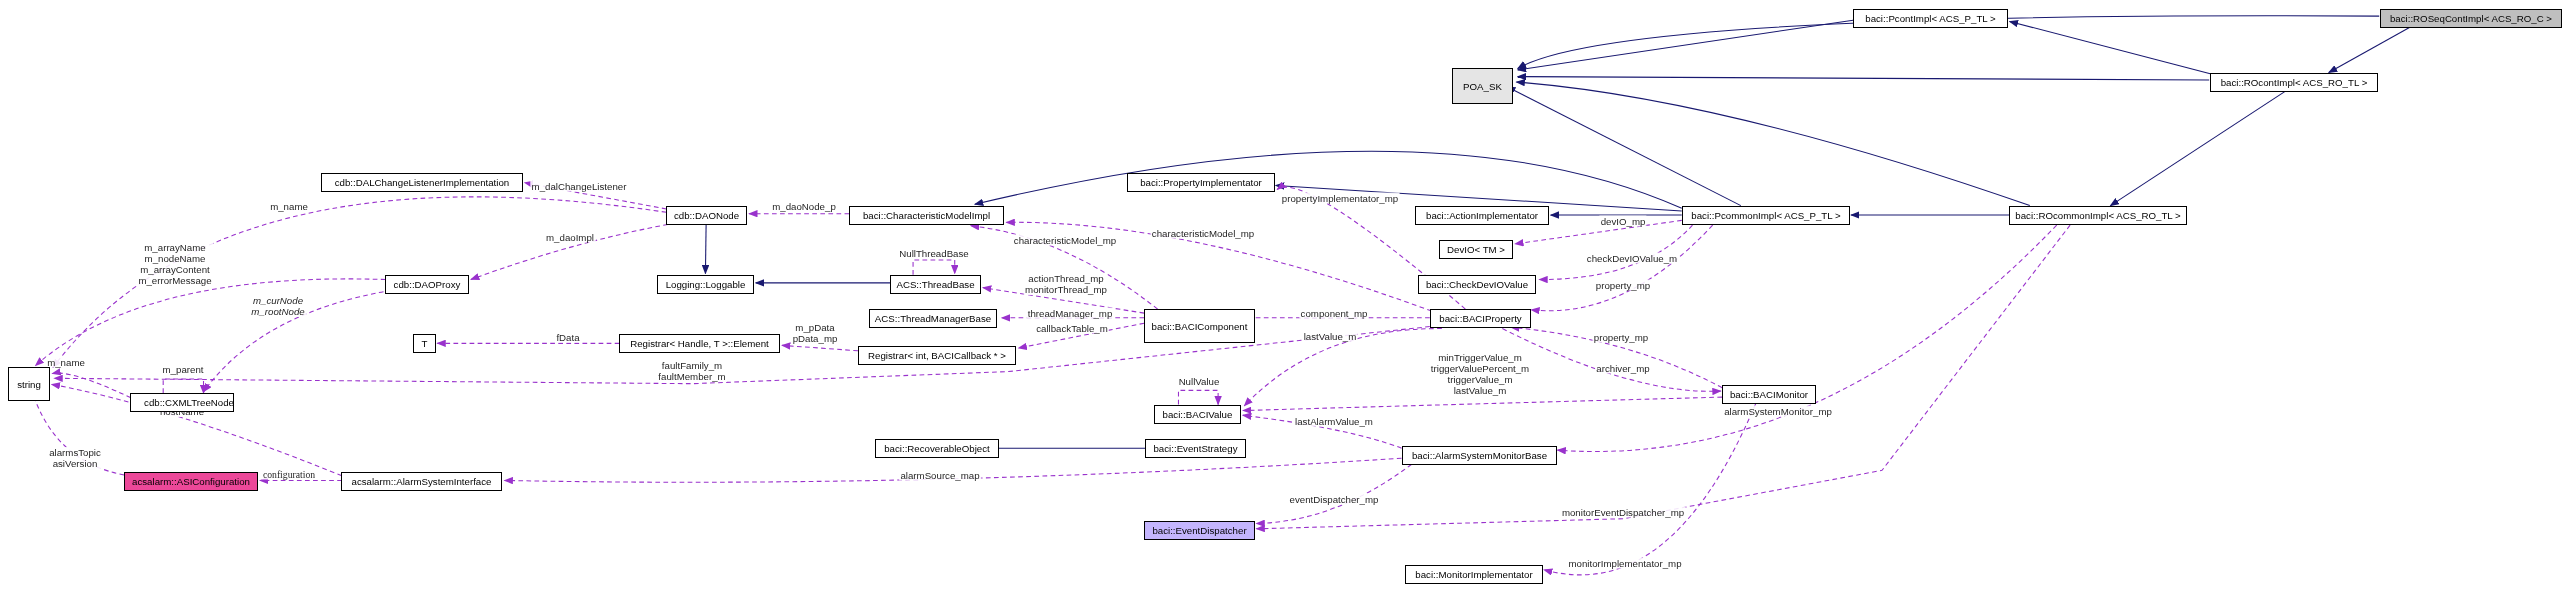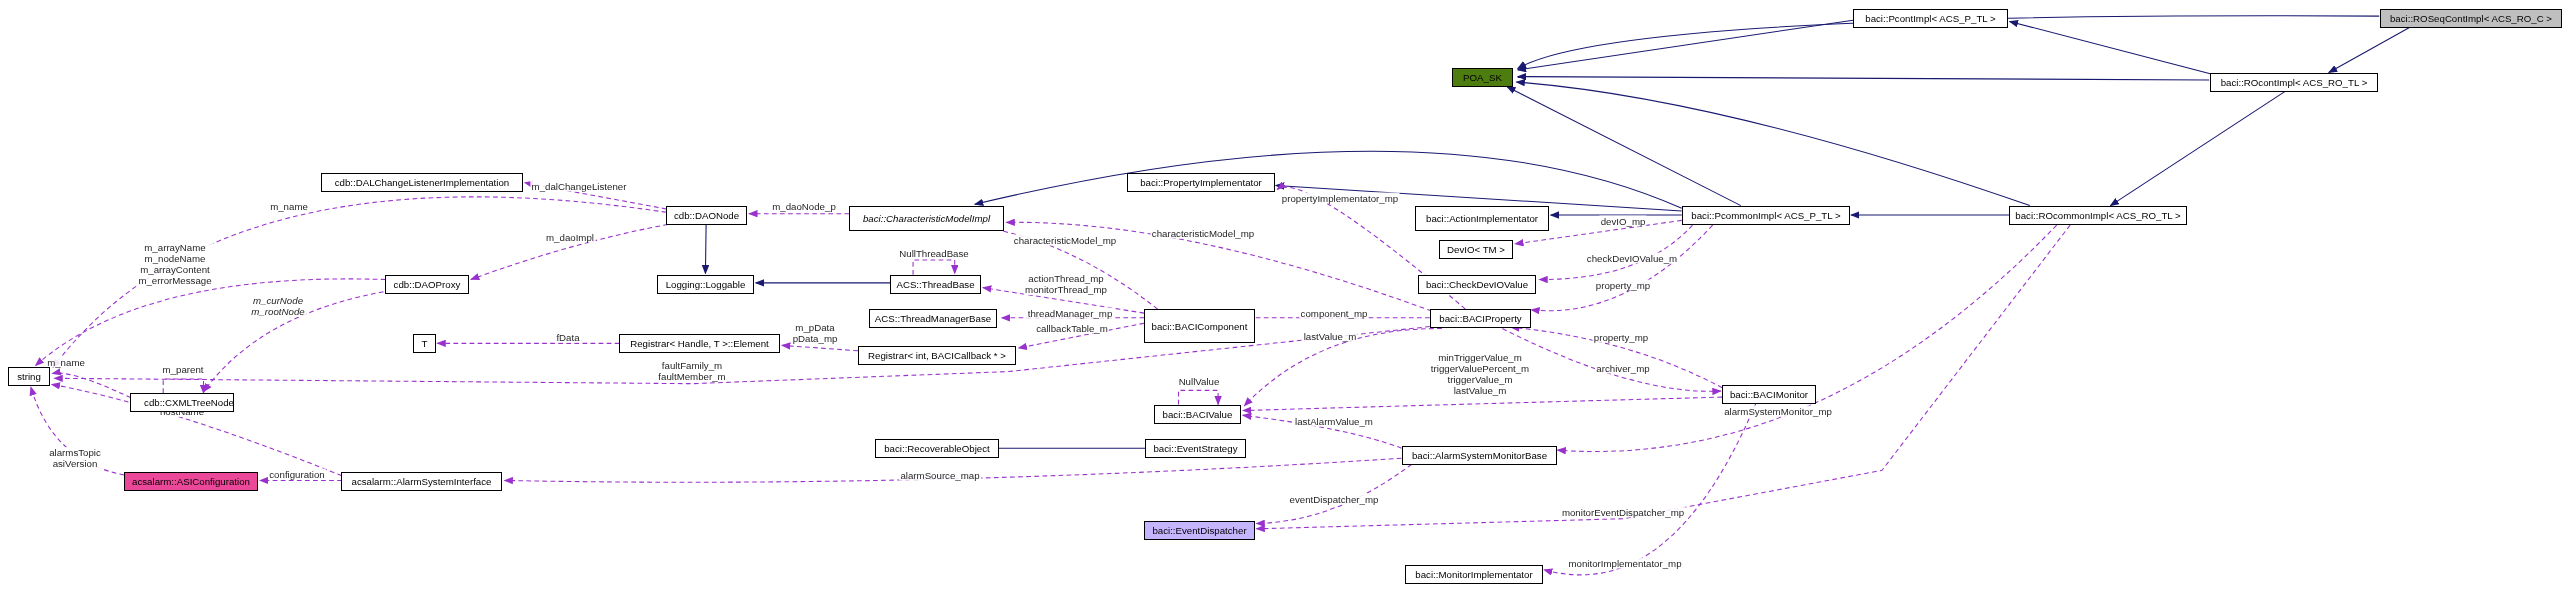--- a/index.html
+++ b/index.html
@@ -75,43 +75,43 @@
       <path d="M508,708 Q250,604 76,572" fill="none" stroke="#9932cc" stroke-width="1.6" stroke-dasharray="7,5" marker-end="url(#arr-usage)"></path>
       <path d="M184,707 Q77.5,686.5 45,576" fill="none" stroke="#9932cc" stroke-width="1.6" stroke-dasharray="7,5" marker-end="url(#arr-usage)"></path>
       <path d="M508,715 L386,715" fill="none" stroke="#9932cc" stroke-width="1.6" stroke-dasharray="7,5" marker-end="url(#arr-usage)"></path>
       <path d="M2085,682 Q1378.5,727.5 750,715" fill="none" stroke="#9932cc" stroke-width="1.6" stroke-dasharray="7,5" marker-end="url(#arr-usage)"></path>
       <path d="M2100,691 Q1985.5,777 1869,779" fill="none" stroke="#9932cc" stroke-width="1.6" stroke-dasharray="7,5" marker-end="url(#arr-usage)"></path>
       <path d="M3080,335 L2800,700 L2415,772 L1869,787" fill="none" stroke="#9932cc" stroke-width="1.6" stroke-dasharray="7,5" marker-end="url(#arr-usage)"></path>
       <path d="M2612,601 Q2485.5,899.5 2297,848" fill="none" stroke="#9932cc" stroke-width="1.6" stroke-dasharray="7,5" marker-end="url(#arr-usage)"></path>
       <path d="M1753,602 L1753,581 L1812,581 L1812,602" fill="none" stroke="#9932cc" stroke-width="1.6" stroke-dasharray="7,5" marker-end="url(#arr-usage)"></path>
     </svg>
     <div class="node" style="left: 1853px; top: 8.7px; width: 155px; height: 19px; border-color: rgb(0, 0, 0); background: rgb(255, 255, 255); color: rgb(0, 0, 0);">baci::PcontImpl&lt; ACS_P_TL &gt;</div>
-    <div class="node" style="left: 1452px; top: 68px; width: 61px; height: 19px; border-color: rgb(0, 0, 0); background: #4d7c0f; color: rgb(0, 0, 0);">POA_SK</div>
+    <div class="node" style="left: 1452px; top: 68px; width: 61px; height: 36px; border-color: rgb(0, 0, 0); background: #e5e5e5; color: rgb(0, 0, 0);">POA_SK</div>
     <div class="node" style="left: 2210px; top: 73px; width: 168px; height: 19px; border-color: rgb(0, 0, 0); background: rgb(255, 255, 255); color: rgb(0, 0, 0);">baci::ROcontImpl&lt; ACS_RO_TL &gt;</div>
     <div class="node highlight" style="left: 2380px; top: 8.7px; width: 182px; height: 19px; border-color: rgb(0, 0, 0); background: rgb(191, 191, 191); color: rgb(0, 0, 0);">baci::ROSeqContImpl&lt; ACS_RO_C &gt;</div>
     <div class="node" style="left: 321px; top: 173px; width: 202px; height: 19px; border-color: rgb(0, 0, 0); background: rgb(255, 255, 255); color: rgb(0, 0, 0);">cdb::DALChangeListenerImplementation</div>
     <div class="node" style="left: 666px; top: 206px; width: 81px; height: 19px; border-color: rgb(0, 0, 0); background: rgb(255, 255, 255); color: rgb(0, 0, 0);">cdb::DAONode</div>
-    <div class="node" style="left: 849px; top: 206px; width: 155px; height: 25px; border-color: rgb(0, 0, 0); background: rgb(255, 255, 255); color: rgb(0, 0, 0); font-style: italic;">baci::CharacteristicModelImpl</div>
+    <div class="node" style="left: 849px; top: 206px; width: 155px; height: 19px; border-color: rgb(0, 0, 0); background: rgb(255, 255, 255); color: rgb(0, 0, 0);">baci::CharacteristicModelImpl</div>
     <div class="node" style="left: 1127px; top: 173px; width: 148px; height: 19px; border-color: rgb(0, 0, 0); background: rgb(255, 255, 255); color: rgb(0, 0, 0);">baci::PropertyImplementator</div>
-    <div class="node" style="left: 1415px; top: 206px; width: 134px; height: 25px; border-color: rgb(0, 0, 0); background: rgb(255, 255, 255); color: rgb(0, 0, 0);">baci::ActionImplementator</div>
+    <div class="node" style="left: 1415px; top: 206px; width: 134px; height: 19px; border-color: rgb(0, 0, 0); background: rgb(255, 255, 255); color: rgb(0, 0, 0);">baci::ActionImplementator</div>
     <div class="node" style="left: 1682px; top: 206px; width: 168px; height: 19px; border-color: rgb(0, 0, 0); background: rgb(255, 255, 255); color: rgb(0, 0, 0);">baci::PcommonImpl&lt; ACS_P_TL &gt;</div>
     <div class="node" style="left: 2009px; top: 206px; width: 178px; height: 19px; border-color: rgb(0, 0, 0); background: rgb(255, 255, 255); color: rgb(0, 0, 0);">baci::ROcommonImpl&lt; ACS_RO_TL &gt;</div>
     <div class="node" style="left: 1439px; top: 240px; width: 74px; height: 19px; border-color: rgb(0, 0, 0); background: rgb(255, 255, 255); color: rgb(0, 0, 0);">DevIO&lt; TM &gt;</div>
     <div class="node" style="left: 385px; top: 275px; width: 84px; height: 19px; border-color: rgb(0, 0, 0); background: rgb(255, 255, 255); color: rgb(0, 0, 0);">cdb::DAOProxy</div>
     <div class="node" style="left: 657px; top: 275px; width: 97px; height: 19px; border-color: rgb(0, 0, 0); background: rgb(255, 255, 255); color: rgb(0, 0, 0);">Logging::Loggable</div>
     <div class="node" style="left: 890px; top: 275px; width: 91px; height: 19px; border-color: rgb(0, 0, 0); background: rgb(255, 255, 255); color: rgb(0, 0, 0);">ACS::ThreadBase</div>
     <div class="node" style="left: 1418px; top: 275px; width: 118px; height: 19px; border-color: rgb(0, 0, 0); background: rgb(255, 255, 255); color: rgb(0, 0, 0);">baci::CheckDevIOValue</div>
     <div class="node" style="left: 869px; top: 309px; width: 128px; height: 19px; border-color: rgb(0, 0, 0); background: rgb(255, 255, 255); color: rgb(0, 0, 0);">ACS::ThreadManagerBase</div>
     <div class="node" style="left: 1144px; top: 309px; width: 111px; height: 34px; border-color: rgb(0, 0, 0); background: rgb(255, 255, 255); color: rgb(0, 0, 0);">baci::BACIComponent</div>
     <div class="node" style="left: 1430px; top: 309px; width: 101px; height: 19px; border-color: rgb(0, 0, 0); background: rgb(255, 255, 255); color: rgb(0, 0, 0);">baci::BACIProperty</div>
     <div class="node" style="left: 413px; top: 334px; width: 23px; height: 19px; border-color: rgb(0, 0, 0); background: rgb(255, 255, 255); color: rgb(0, 0, 0);">T</div>
     <div class="node" style="left: 619px; top: 334px; width: 161px; height: 19px; border-color: rgb(0, 0, 0); background: rgb(255, 255, 255); color: rgb(0, 0, 0);">Registrar&lt; Handle, T &gt;::Element</div>
     <div class="node" style="left: 858px; top: 346px; width: 158px; height: 19px; border-color: rgb(0, 0, 0); background: rgb(255, 255, 255); color: rgb(0, 0, 0);">Registrar&lt; int, BACICallback * &gt;</div>
     <div class="node" style="left: 130px; top: 393px; width: 104px; height: 19px; border-color: rgb(0, 0, 0); background: rgb(255, 255, 255); color: rgb(0, 0, 0); padding-left: 14px;">cdb::CXMLTreeNode</div>
-    <div class="node" style="left: 8px; top: 367px; width: 42px; height: 19px; border-color: rgb(0, 0, 0); background: rgb(255, 255, 255); color: rgb(0, 0, 0);">string</div>
+    <div class="node" style="left: 8px; top: 367px; width: 42px; height: 34px; border-color: rgb(0, 0, 0); background: rgb(255, 255, 255); color: rgb(0, 0, 0);">string</div>
     <div class="node" style="left: 1154px; top: 405px; width: 87px; height: 19px; border-color: rgb(0, 0, 0); background: rgb(255, 255, 255); color: rgb(0, 0, 0);">baci::BACIValue</div>
     <div class="node" style="left: 1722px; top: 385px; width: 94px; height: 19px; border-color: rgb(0, 0, 0); background: rgb(255, 255, 255); color: rgb(0, 0, 0);">baci::BACIMonitor</div>
     <div class="node" style="left: 875px; top: 439px; width: 124px; height: 19px; border-color: rgb(0, 0, 0); background: rgb(255, 255, 255); color: rgb(0, 0, 0);">baci::RecoverableObject</div>
     <div class="node" style="left: 1145px; top: 439px; width: 101px; height: 19px; border-color: rgb(0, 0, 0); background: rgb(255, 255, 255); color: rgb(0, 0, 0);">baci::EventStrategy</div>
     <div class="node" style="left: 1402px; top: 446px; width: 155px; height: 19px; border-color: rgb(0, 0, 0); background: rgb(255, 255, 255); color: rgb(0, 0, 0);">baci::AlarmSystemMonitorBase</div>
     <div class="node" style="left: 124px; top: 472px; width: 134px; height: 19px; border-color: rgb(0, 0, 0); background: #ec4899; color: rgb(0, 0, 0);">acsalarm::ASIConfiguration</div>
     <div class="node" style="left: 341px; top: 472px; width: 161px; height: 19px; border-color: rgb(0, 0, 0); background: rgb(255, 255, 255); color: rgb(0, 0, 0);">acsalarm::AlarmSystemInterface</div>
     <div class="node" style="left: 1144px; top: 521px; width: 111px; height: 19px; border-color: rgb(0, 0, 0); background: #c4b5fd; color: rgb(0, 0, 0);">baci::EventDispatcher</div>
     <div class="node" style="left: 1405px; top: 565px; width: 138px; height: 19px; border-color: rgb(0, 0, 0); background: rgb(255, 255, 255); color: rgb(0, 0, 0);">baci::MonitorImplementator</div>
     <div class="edge-label" style="left: 579px; top: 186px; color: rgb(31, 31, 31);">
@@ -212,21 +212,21 @@
     <div class="edge-label" style="left: 1334px; top: 421px; color: rgb(31, 31, 31);">
       <div>lastAlarmValue_m</div>
     </div>
     <div class="edge-label" style="left: 1778px; top: 411px; color: rgb(31, 31, 31);">
       <div>alarmSystemMonitor_mp</div>
     </div>
     <div class="edge-label" style="left: 75px; top: 458px; color: rgb(31, 31, 31);">
       <div>alarmsTopic</div>
       <div>asiVersion</div>
     </div>
-    <div class="edge-label" style="left: 297px; top: 474px; color: rgb(31, 31, 31);">
+    <div class="edge-label" style="left: 289px; top: 474px; color: rgb(31, 31, 31); font-family: Liberation Serif, serif;">
       <div>configuration</div>
     </div>
     <div class="edge-label" style="left: 940px; top: 475px; color: rgb(31, 31, 31);">
       <div>alarmSource_map</div>
     </div>
     <div class="edge-label" style="left: 1334px; top: 499px; color: rgb(31, 31, 31);">
       <div>eventDispatcher_mp</div>
     </div>
     <div class="edge-label" style="left: 1623px; top: 512px; color: rgb(31, 31, 31);">
       <div>monitorEventDispatcher_mp</div>

